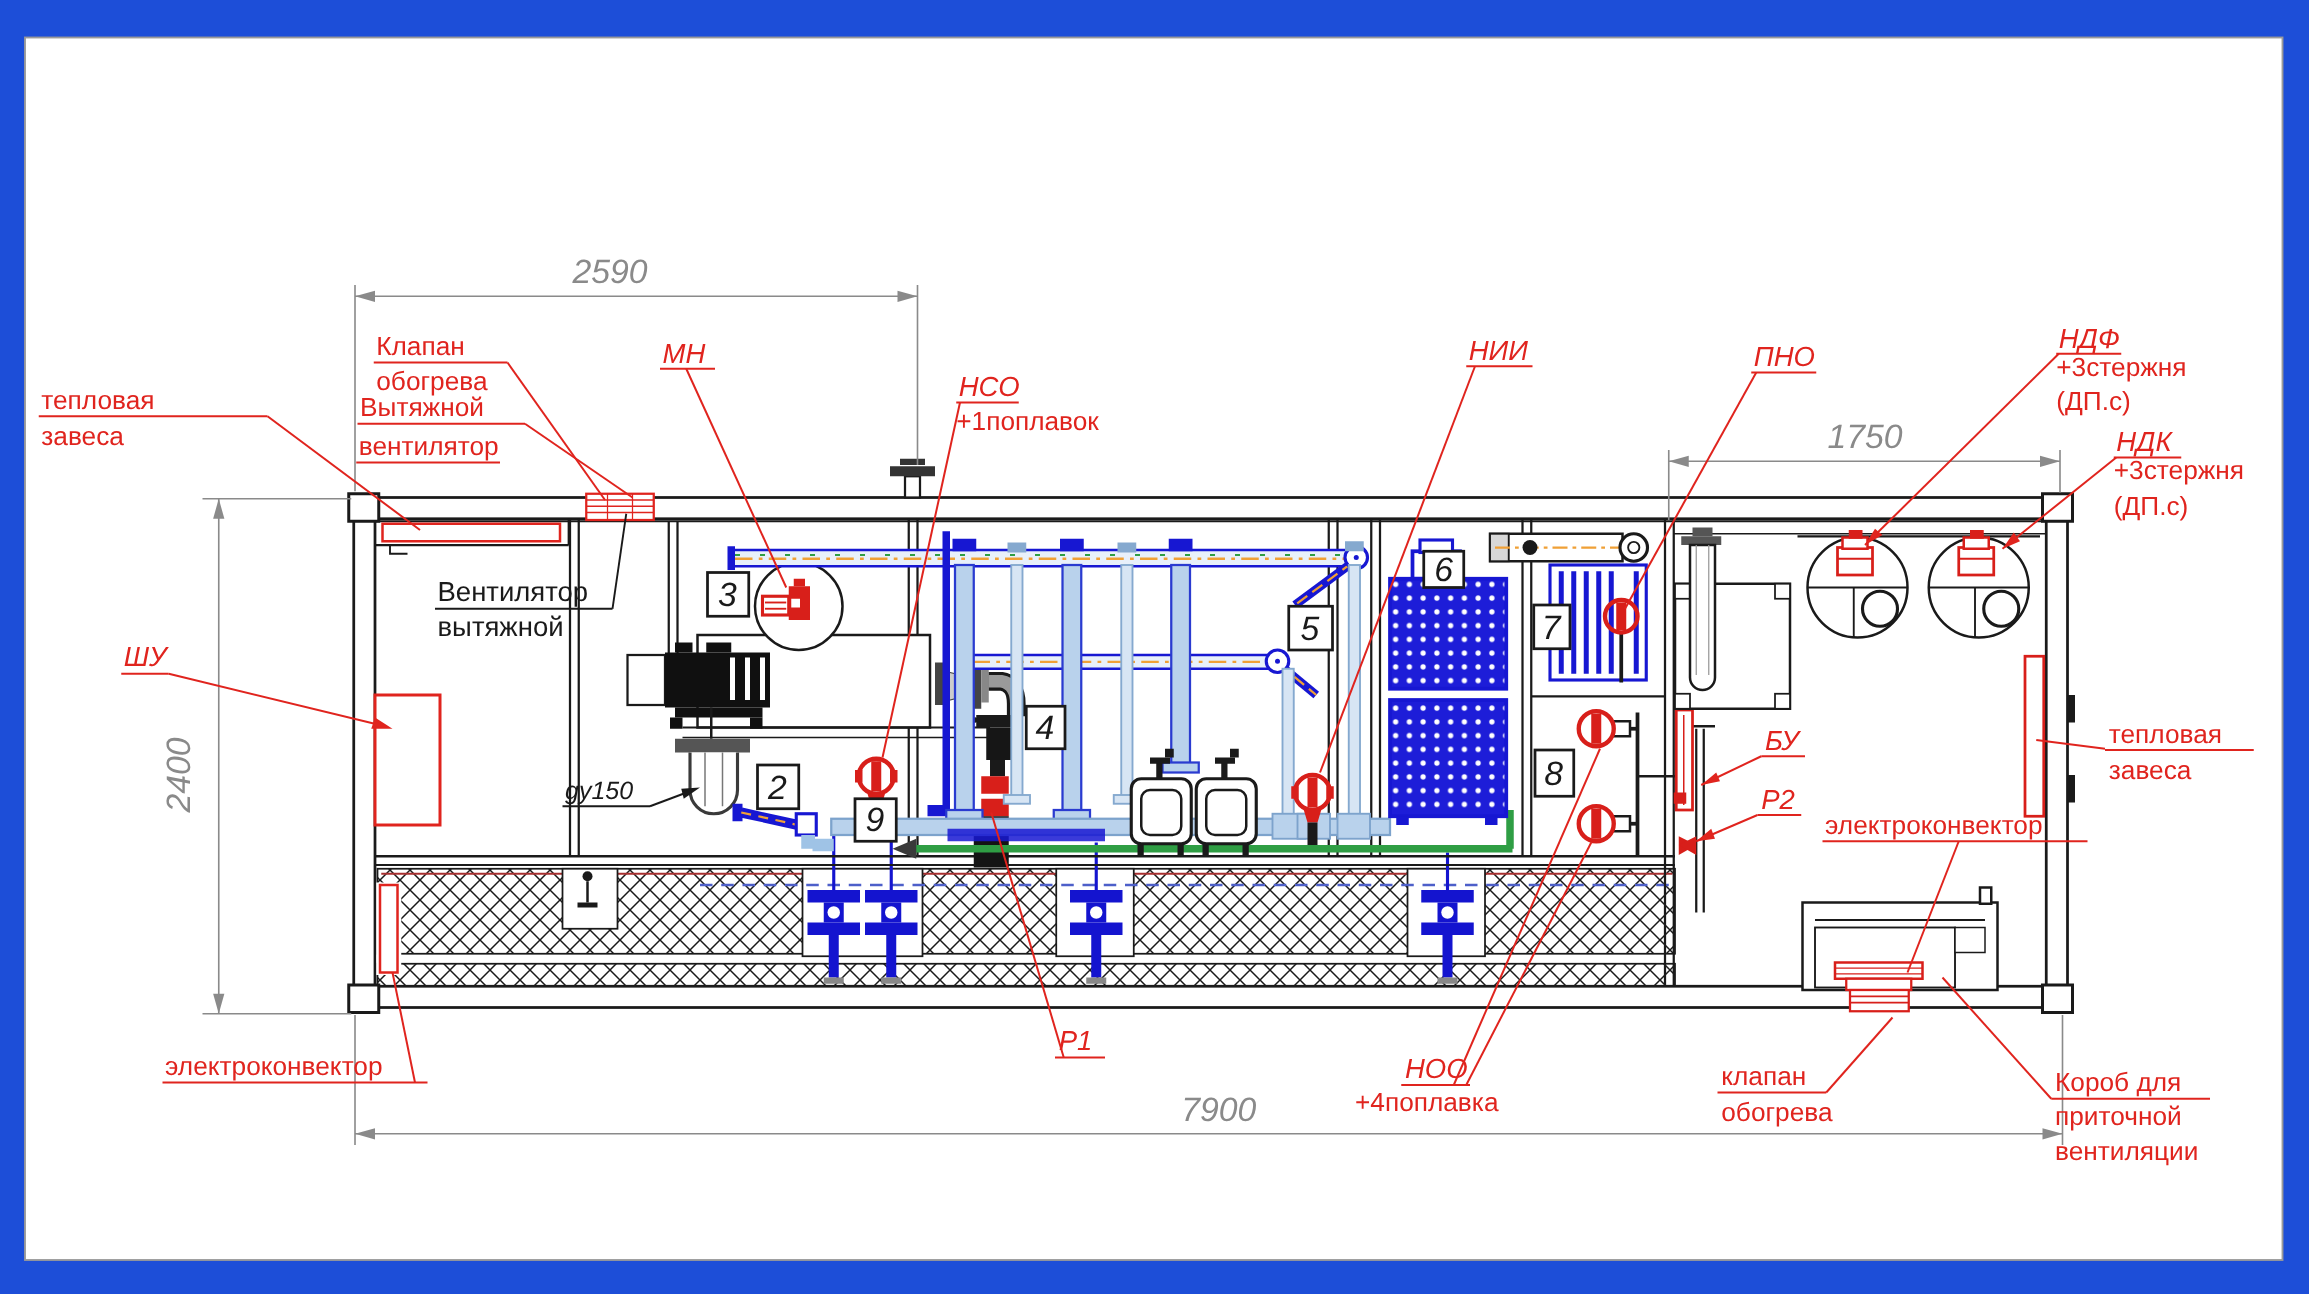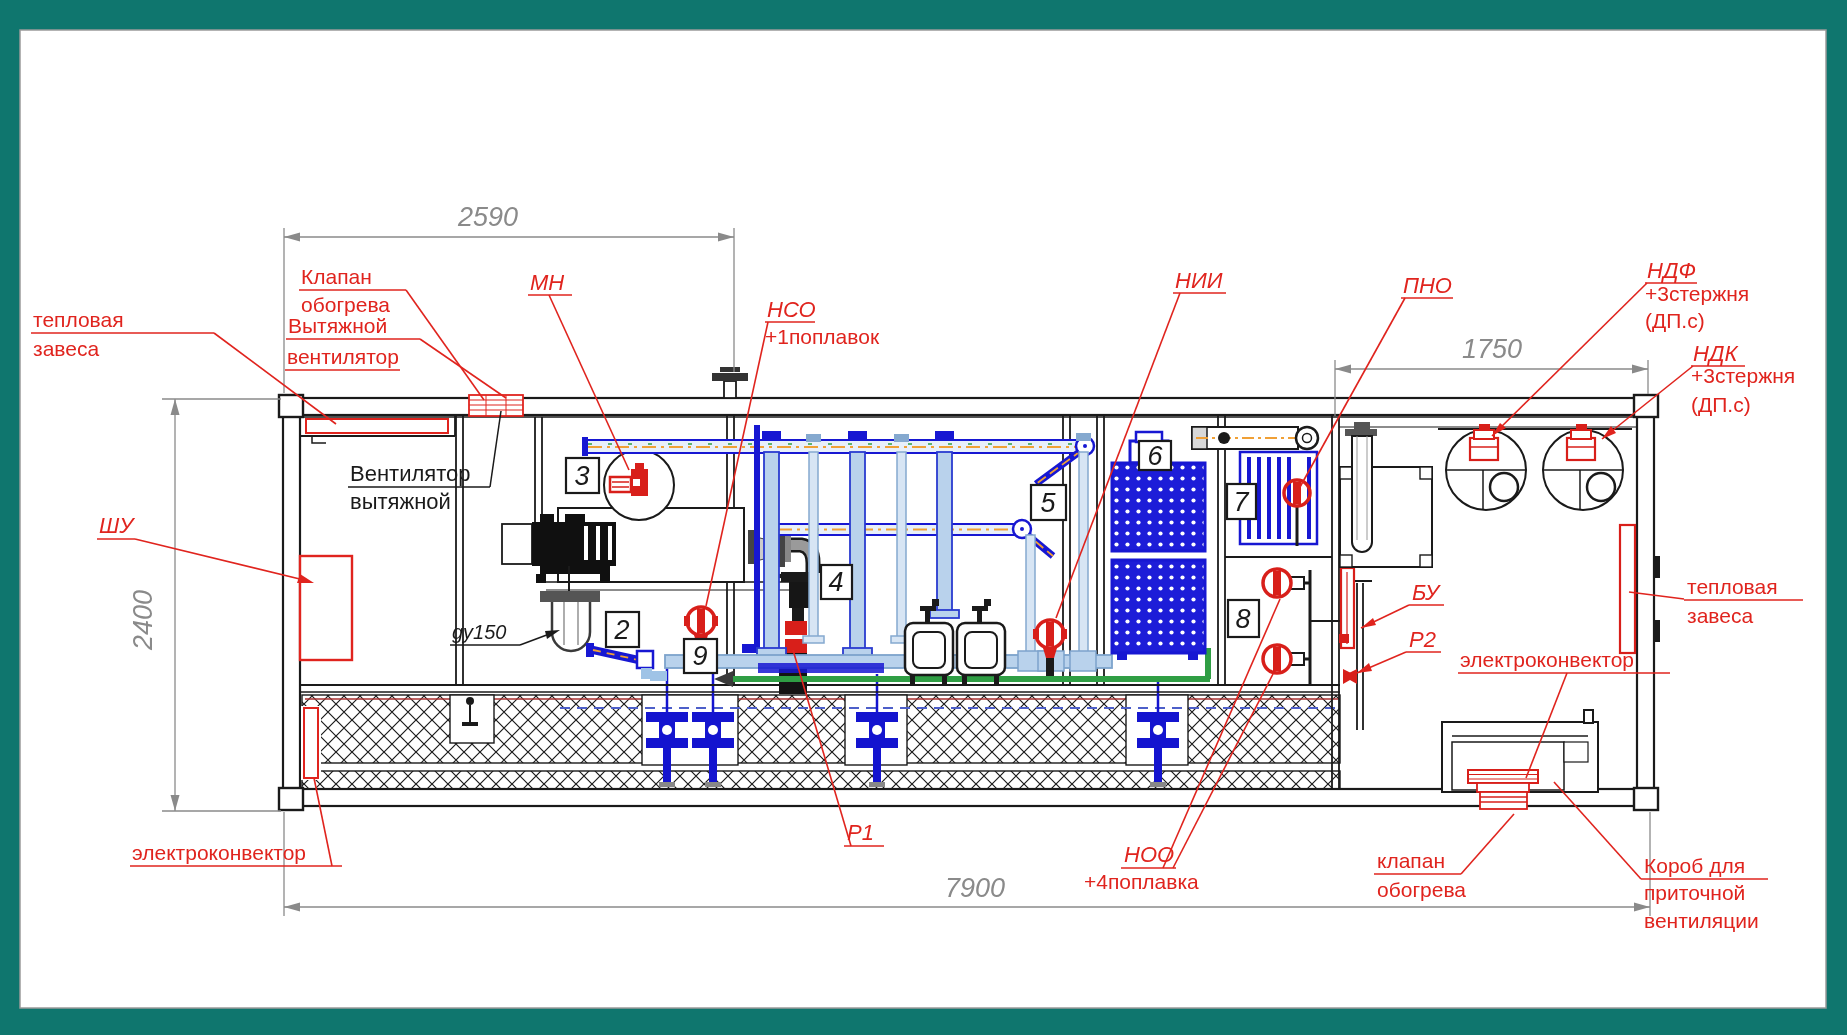--- a/index.html
+++ b/index.html
@@ -1,16 +1,16 @@
 <!DOCTYPE html>
 <html><head>
 <meta charset="utf-8">
 <style>
   html,body{margin:0;padding:0;background:#fff;}
-  .canvas{position:relative;width:1847px;height:1035px;background:#0f766e;overflow:hidden;
+  .canvas{position:relative;width:1847px;height:1035px;background:#1d4ed8;overflow:hidden;
           font-family:"Liberation Sans", sans-serif;}
   svg{position:absolute;left:0;top:0;}
   text{font-family:"Liberation Sans", sans-serif;}
   .rl{fill:#e0241e;font-size:21px;}
   .rtag{fill:#e0241e;font-size:22px;font-style:italic;}
   .bl{fill:#1a1a1a;font-size:22px;}
   .btag{fill:#1a1a1a;font-size:20px;font-style:italic;}
   .dimt{fill:#8a8a8a;font-size:27px;font-style:italic;}
   .secn{fill:#1a1a1a;font-size:27px;font-style:italic;text-anchor:middle;}
   .ul{stroke:#e0241e;stroke-width:1.7;}

